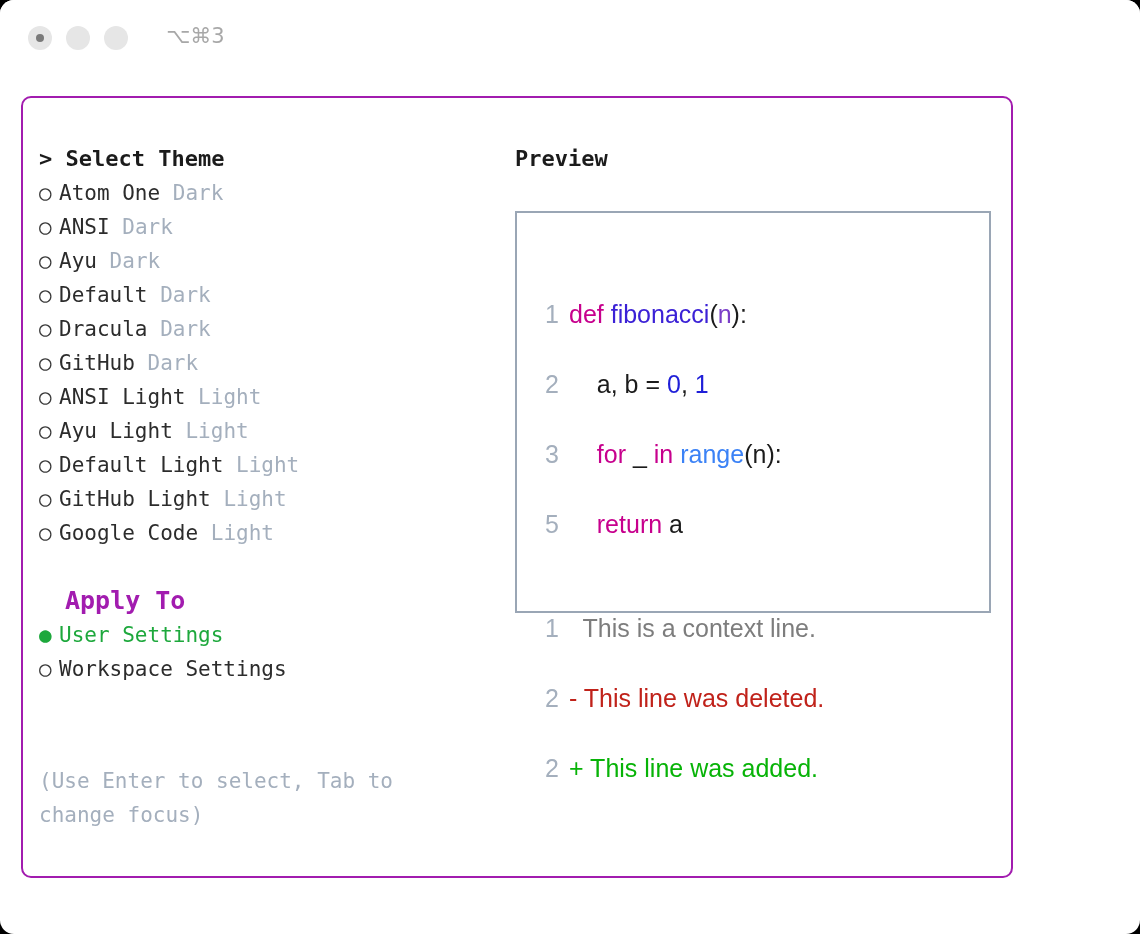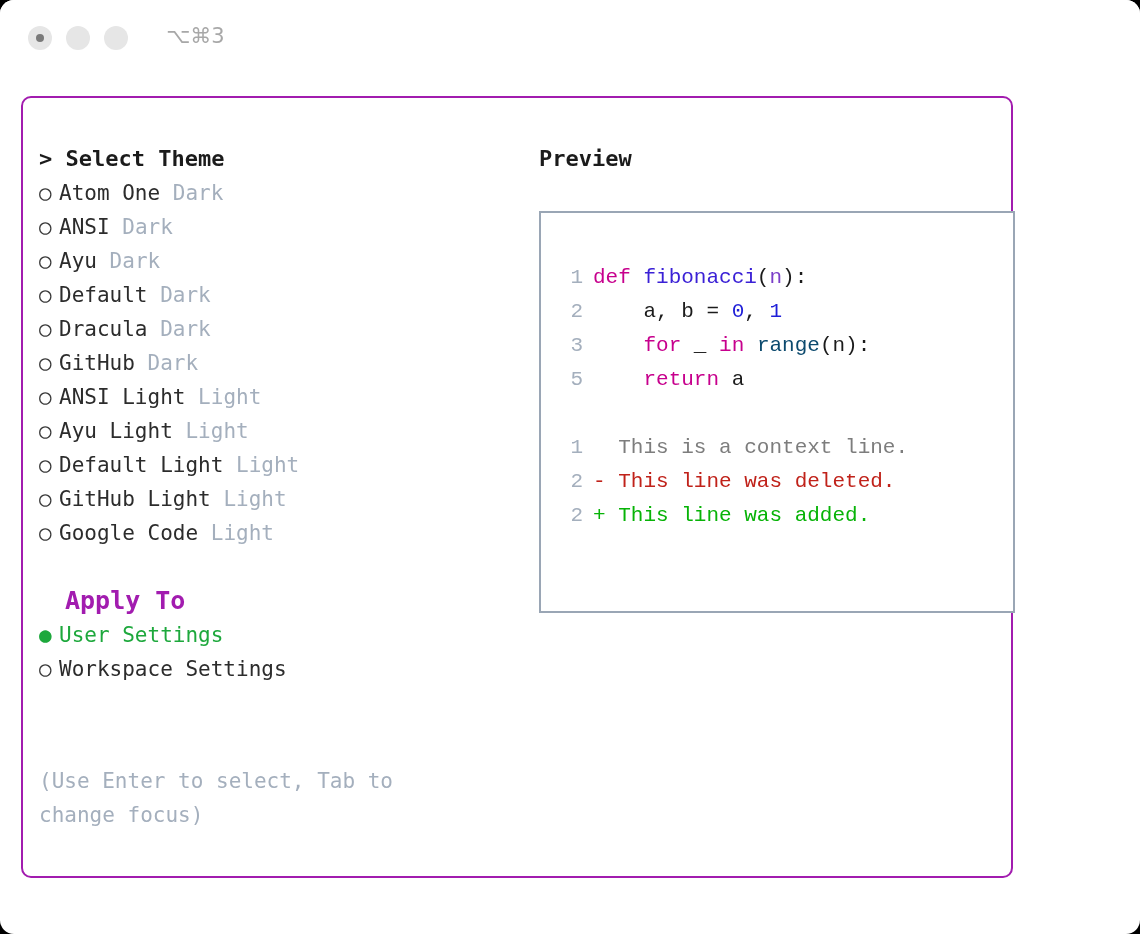--- a/index.html
+++ b/index.html
@@ -128,21 +128,21 @@
     top: 666px;
     width: 420px;
     font-size: 21px;
     line-height: 34px;
     color: #a4afbd;
     font-family: "DejaVu Sans Mono", monospace;
   }
   
   #preview-column {
     position: absolute;
-    left: 480px;
+    left: 456px;
     top: 44px;
     width: 490px;
     padding-left: 36px;
   }
   #preview-title {
     font-size: 22px;
     font-weight: bold;
     color: #1b1b1b;
     line-height: 34px;
     font-family: "DejaVu Sans Mono", monospace;
@@ -156,38 +156,39 @@
     background: #ffffff;
     position: relative;
   }
   #code-inner {
     position: absolute;
     left: 14px;
     top: 48px;
     right: 6px;
   }
   .code-line {
-    font-size: 21px;
-    line-height: 34px;
-    white-space: pre;
-    font-family: Liberation Mono, monospace;
+    font-size: 25px;
+    line-height: 34px;
+    white-space: pre;
+    font-family: Liberation Sans, sans-serif;
     color: #1b1b1b;
+    margin-top: 36px;
   }
   .ln {
     display: inline-block;
     width: 28px;
     text-align: right;
     color: #a4afbd;
   }
   .gap { display:inline-block; width: 10px; }
   .kw      { color: #c7008d; }
   .fn      { color: #3b21d6; }
   .param   { color: #7a3ec8; }
   .num     { color: #1f1fd8; }
-  .builtin { color: #0c4a6e; }
+  .builtin { color: #3b82f6; }
   .plain   { color: #1b1b1b; }
   .ctx     { color: #7d7d7d; }
   .del     { color: #c0221a; }
   .add     { color: #07b307; }
   .blank-line { height: 34px; }
 </style>
 </head>
 <body>
 
 <div id="app-window">

